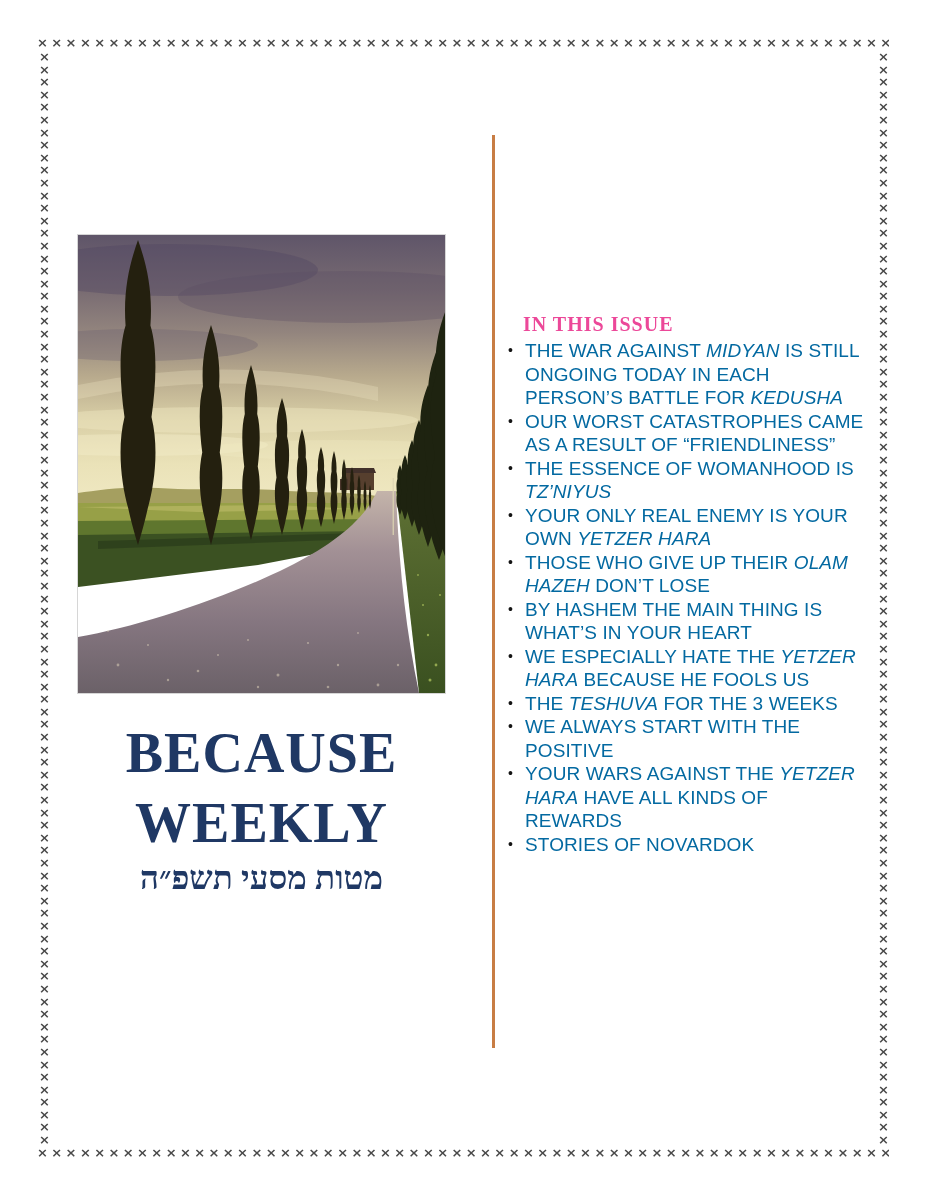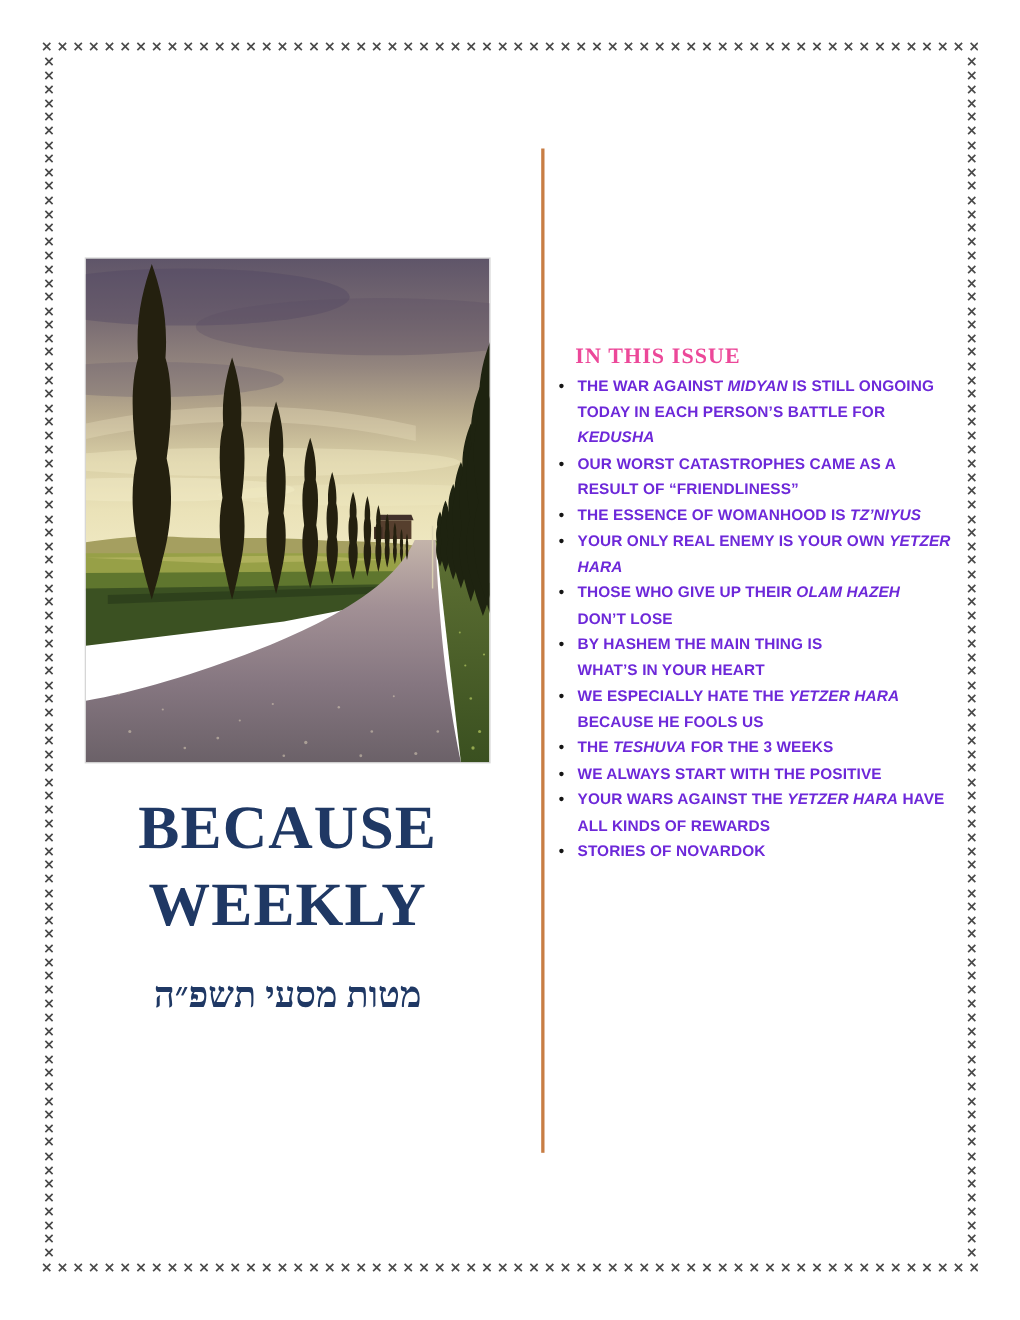--- a/index.html
+++ b/index.html
@@ -37,21 +37,21 @@
   
   .masthead {
     position:absolute; left:78px; top:718px; width:367px; text-align:center;
   }
   .masthead-title {
     font-family:"Liberation Serif", "DejaVu Serif", serif;
     font-weight:bold; font-size:56px; line-height:70px;
     color:#1f3864; letter-spacing:1px;
   }
   .masthead-hebrew {
-    margin-top:27px;
+    margin-top:0;
     font-family:"Liberation Serif", "DejaVu Serif", "DejaVu Sans", serif;
     font-weight:bold; font-size:33px; line-height:40px; color:#1f3864;
   }
 
   
   .divider {
     position:absolute; left:492px; top:135px; width:2.5px; height:913px;
     background:#c87d44;
   }
 
@@ -59,23 +59,22 @@
   .issue-col { position:absolute; left:505px; top:312px; width:360px; }
   .issue-heading {
     margin:0 0 3px 18px;
     font-family:"Liberation Serif", "DejaVu Serif", serif;
     font-weight:bold; font-size:20px; line-height:24px;
     letter-spacing:1px; color:#ec4899;
   }
   ul.issue-list { list-style:none; margin:0; padding:0; }
   ul.issue-list li {
     position:relative; padding-left:20px;
-    font-size:14px; line-height:23.5px; letter-spacing:0.1px;
-    color:#6d28d9;
-    font-weight:bold;
+    font-size:19px; line-height:23.5px; letter-spacing:0.1px;
+    color:#0369a1;
   }
   ul.issue-list li::before {
     content:"\2022"; position:absolute; left:3px; top:0;
     color:#141414; font-size:14px;
   }
   ul.issue-list em { font-style:italic; }
 </style>
 </head>
 <body>
 

